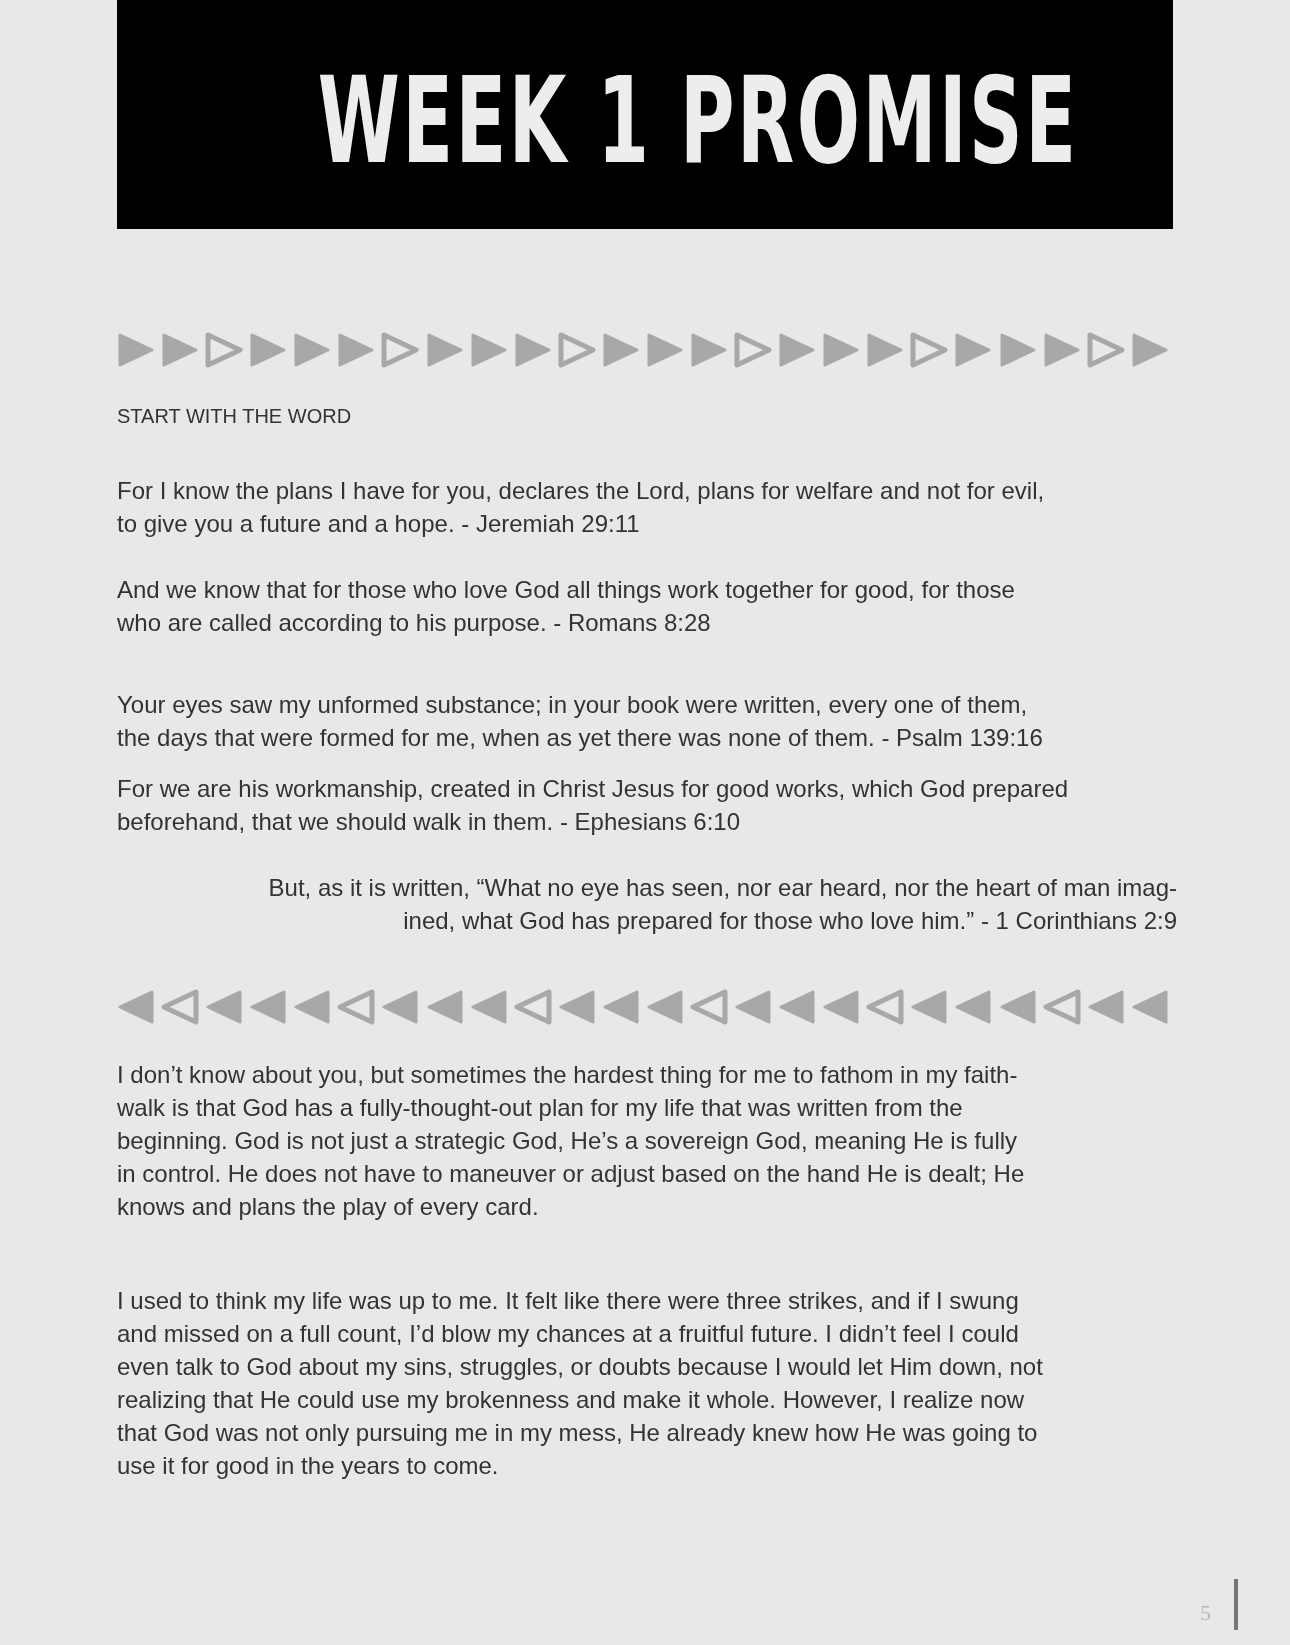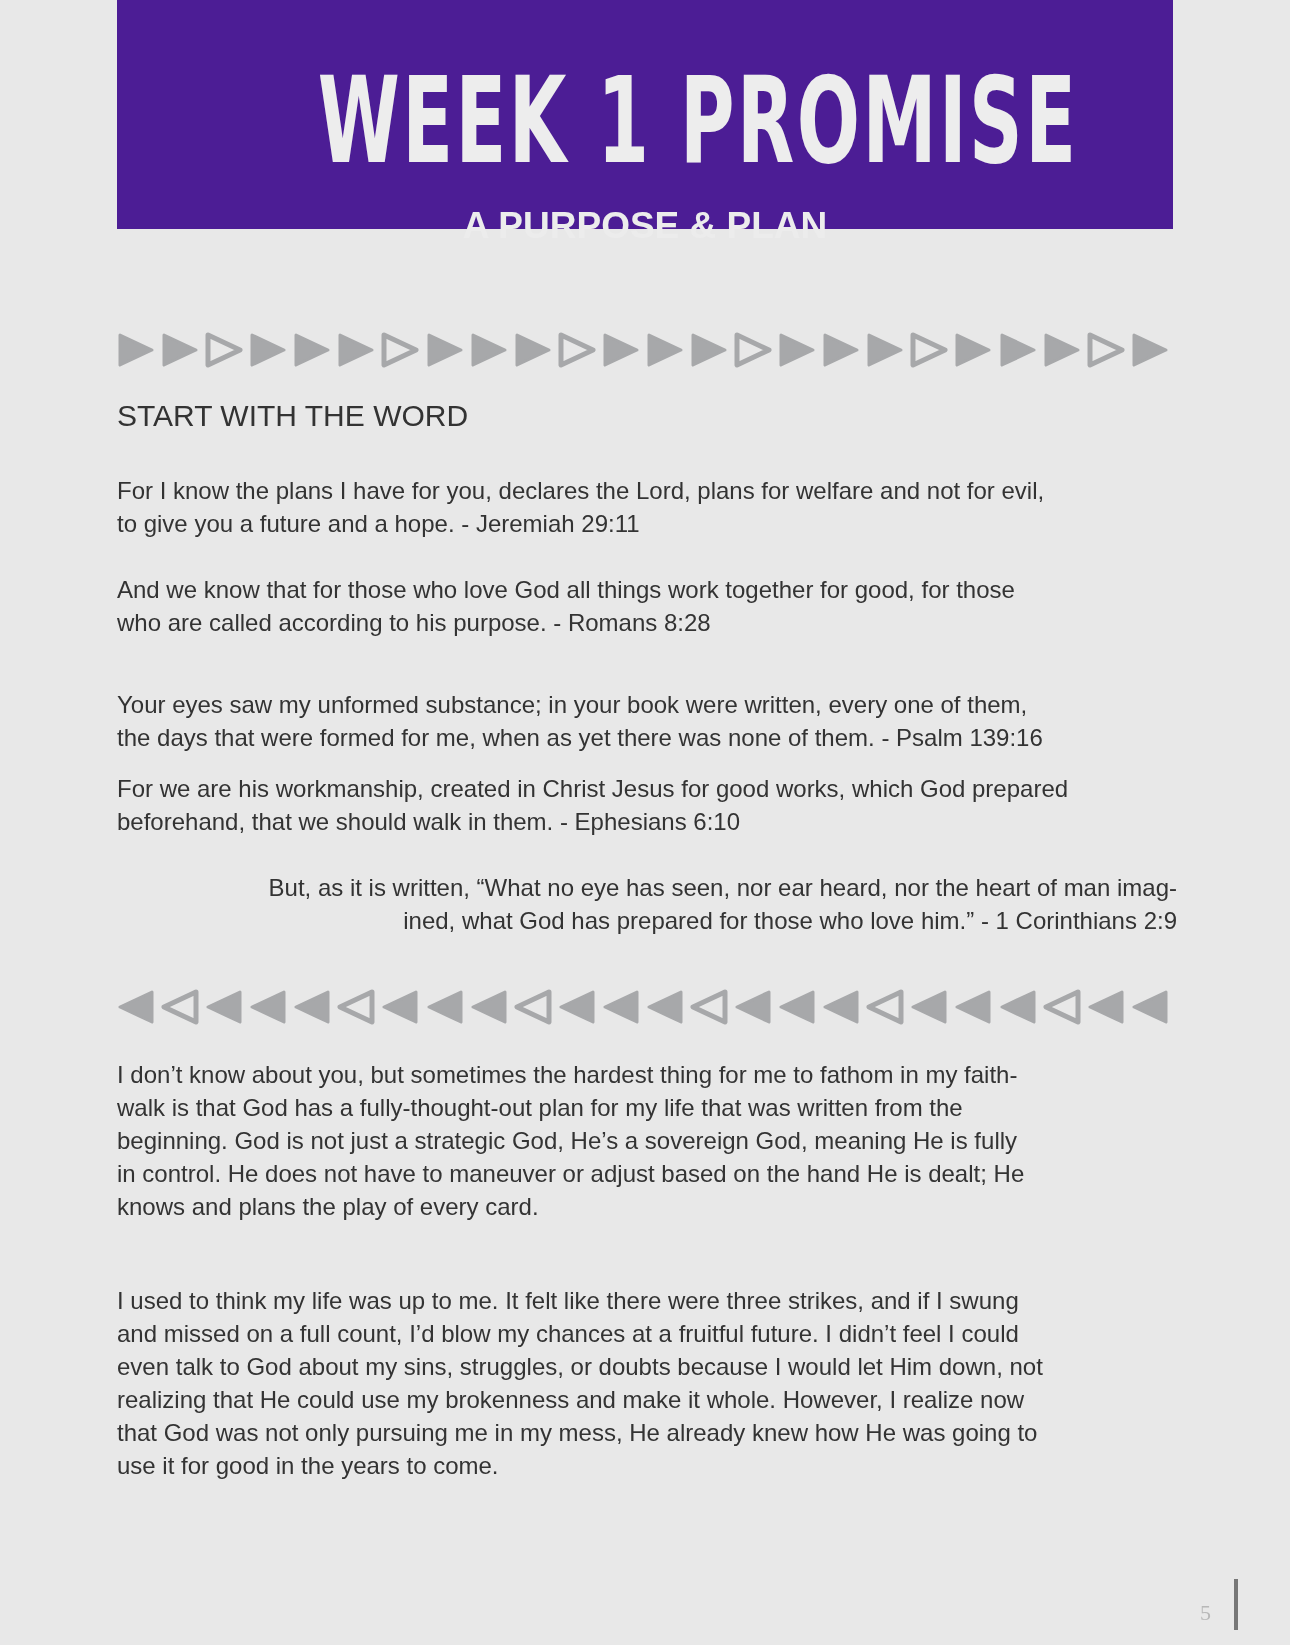--- a/index.html
+++ b/index.html
@@ -14,21 +14,21 @@
     overflow: hidden;
     font-family: "Liberation Sans", "DejaVu Sans", sans-serif;
     color: #2e2e2e;
   }
   .header-band {
     position: absolute;
     left: 117px;
     top: 0;
     width: 1056px;
     height: 229px;
-    background: #4c1d95;
+    background: #000000;
   }
   .title {
     position: absolute;
     left: 0;
     right: 0;
     top: 56px;
     text-align: center;
     color: #ededed;
     font-family: "DejaVu Sans", sans-serif;
     font-weight: bold;
@@ -66,21 +66,21 @@
   .tri-row.bottom { top: 987px; }
   .tri {
     width: 38px;
     height: 36px;
     display: block;
   }
   .section-heading {
     position: absolute;
     left: 117px;
     top: 396px;
-    font-size: 30px;
+    font-size: 20px;
     line-height: 40px;
     color: #333;
     font-weight: normal;
     letter-spacing: 0px;
     white-space: nowrap;
   }
   .para {
     position: absolute;
     left: 117px;
     width: 1060px;
@@ -106,21 +106,20 @@
     width: 4px;
     height: 51px;
     background: #777;
   }
 </style>
 </head>
 <body>
 
 <div class="header-band">
   <div class="title">WEEK 1 PROMISE</div>
-  <div class="subtitle">A PURPOSE &amp; PLAN</div>
 </div>
 
 <div class="tri-row top" id="tri-top">
     <svg viewBox="0 0 38 36" class="tri">
       <polygon points="3,3 35,18 3,33" stroke-linejoin="round" fill="#a7a8aa" stroke="#a7a8aa" stroke-width="3"></polygon>
     </svg>
     <svg viewBox="0 0 38 36" class="tri">
       <polygon points="3,3 35,18 3,33" stroke-linejoin="round" fill="#a7a8aa" stroke="#a7a8aa" stroke-width="3"></polygon>
     </svg>
     <svg viewBox="0 0 38 36" class="tri">

